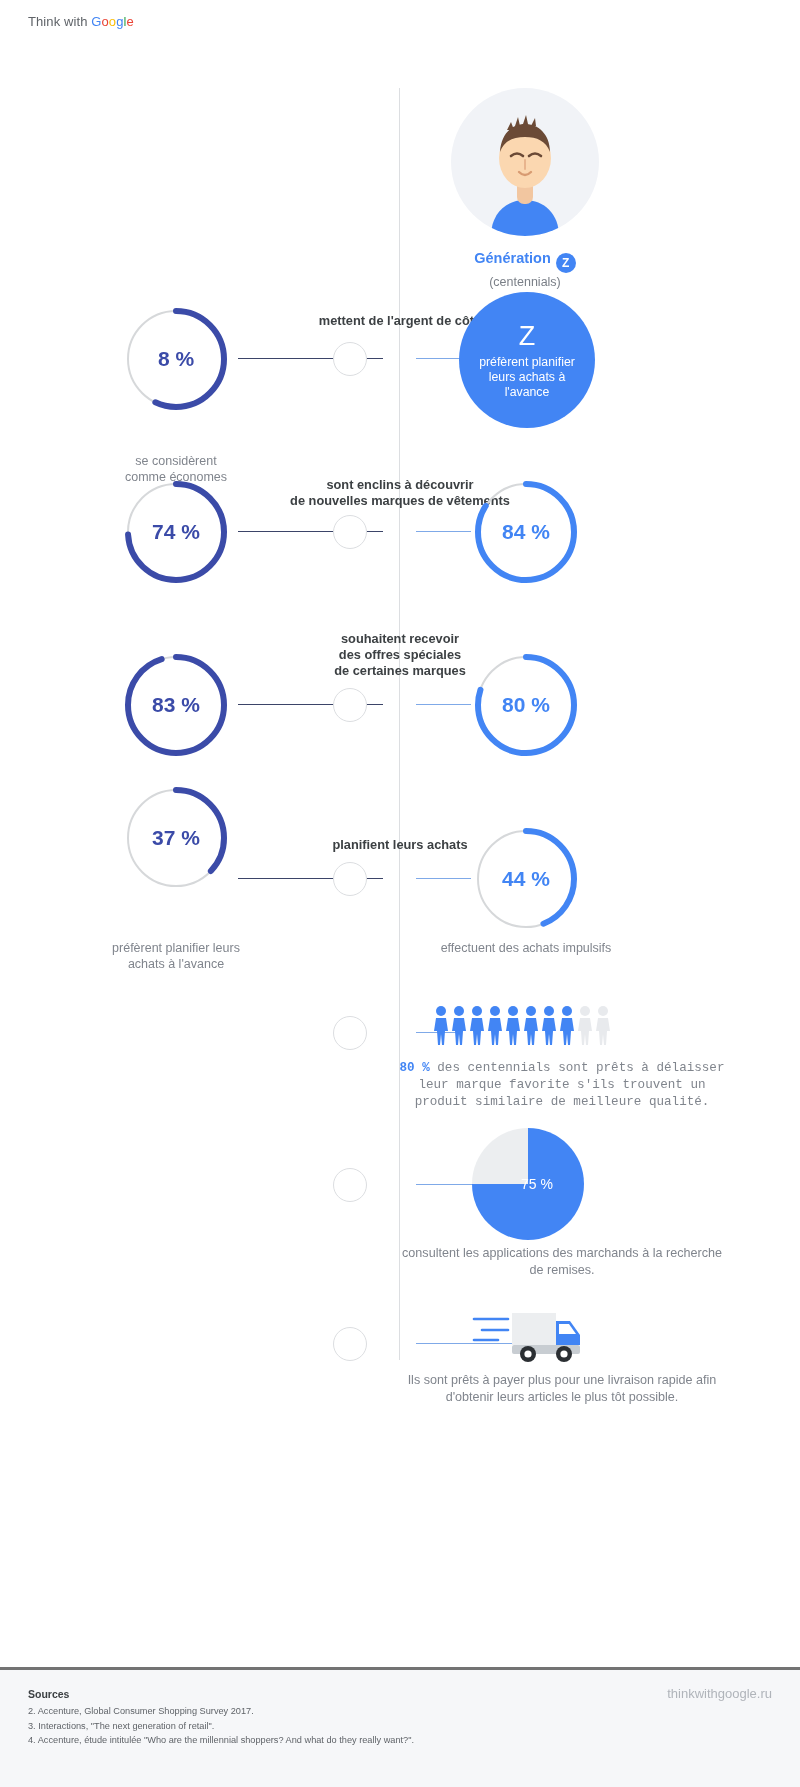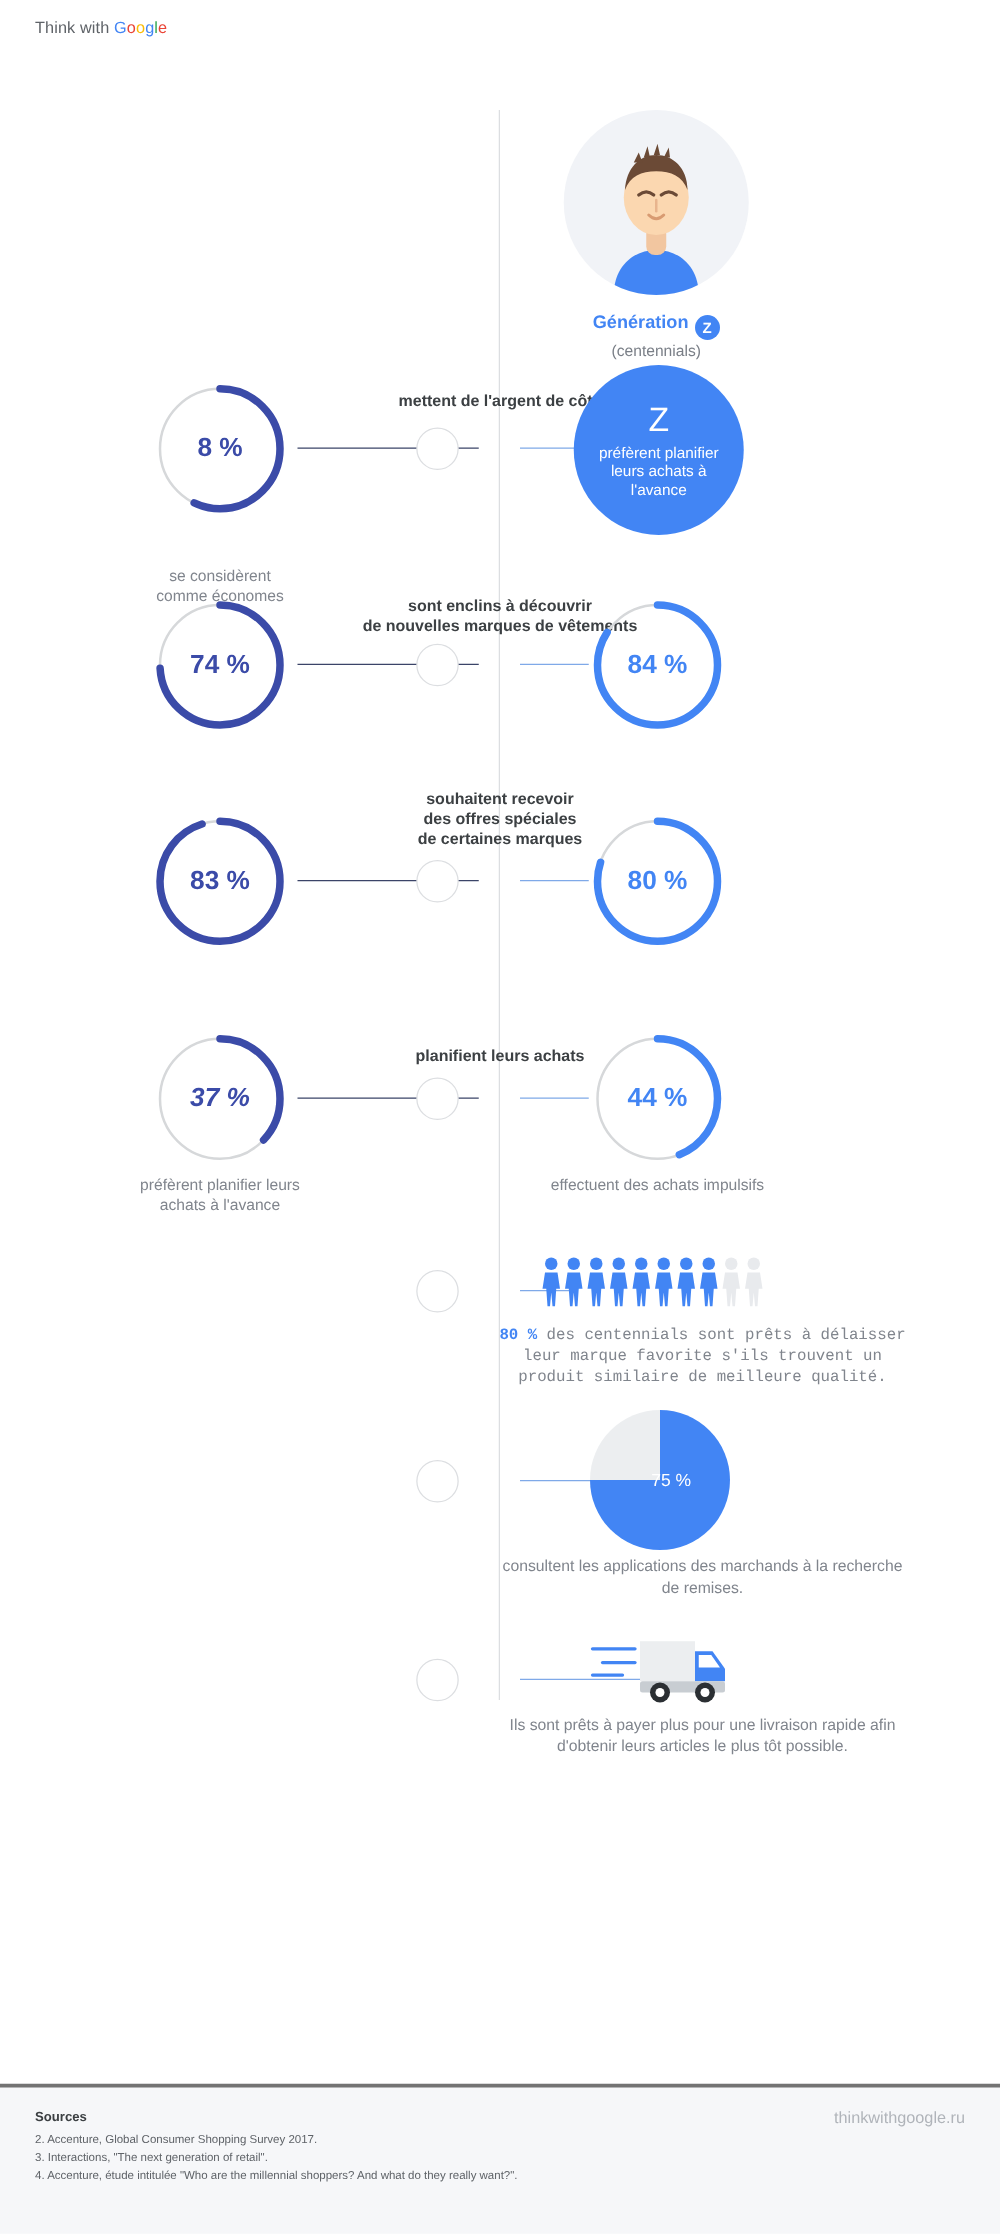--- a/index.html
+++ b/index.html
@@ -205,21 +205,21 @@
       </svg>
       <div class="val val-z">80 %</div>
     </div>
   </div>
 
   <div class="row" style="top:0;">
     <div class="midlabel" style="top:837px;">planifient leurs achats</div>
     <div class="hline-l" style="left:238px;top:878px;width:145px;"></div>
     <div class="hline-r" style="left:416px;top:878px;width:55px;"></div>
     <div class="node" style="left:333px;top:862px;"></div>
-    <div class="donut" style="left:122px;top:825px;font-style:italic;">
+    <div class="donut" style="left:122px;top:784px;">
       <svg width="108" height="108" viewBox="0 0 108 108">
         <circle cx="54" cy="54" r="48" fill="none" stroke="#d6d8da" stroke-width="2"></circle>
         <circle cx="54" cy="54" r="48" fill="none" stroke="#3b4ba8" stroke-width="6" stroke-linecap="round" stroke-dasharray="111.6 190.0" transform="rotate(-90 54 54)"></circle>
       </svg>
       <div class="val val-y">37 %</div>
     </div>
     <div class="donut" style="left:472px;top:825px;">
       <svg width="108" height="108" viewBox="0 0 108 108">
         <circle cx="54" cy="54" r="48" fill="none" stroke="#d6d8da" stroke-width="2"></circle>
         <circle cx="54" cy="54" r="48" fill="none" stroke="#4285F4" stroke-width="6" stroke-linecap="round" stroke-dasharray="132.7 168.9" transform="rotate(-90 54 54)"></circle>

